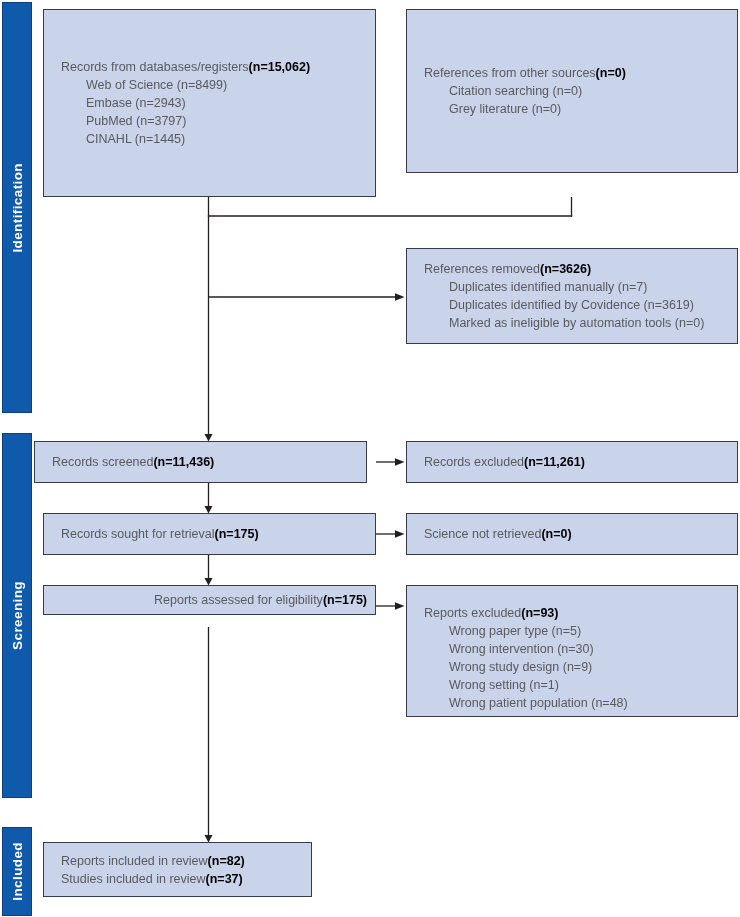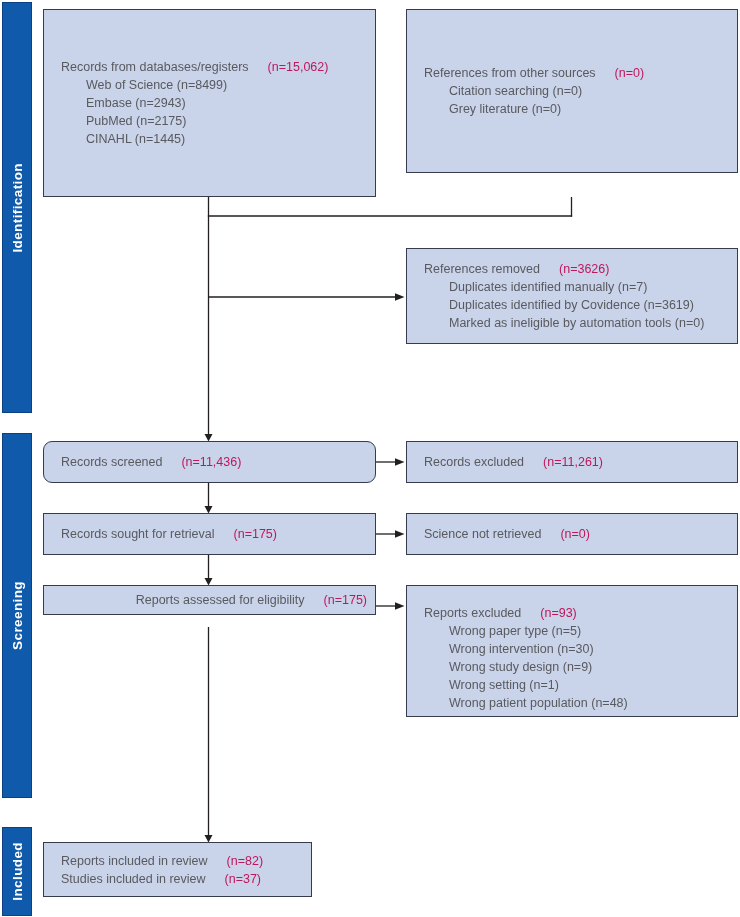--- a/index.html
+++ b/index.html
@@ -44,27 +44,27 @@
     box-sizing: border-box;
     display: flex;
     flex-direction: column;
     justify-content: center;
     padding: 4px 8px 4px 17px;
     color: #595a5e;
     font-size: 12.5px;
     line-height: 18px;
   }
   .box .bline { white-space: nowrap; }
-  .box .n { font-weight: normal; color: #be185d; margin-left: 19px; }
+  .box .n { font-weight: bold; color: #000000; margin-left: 0; }
   .box .item { padding-left: 25px; white-space: nowrap; }
 
   .b1  { left: 43px;  top: 9px;   width: 333px; height: 188px; }
   .b2  { left: 406px; top: 9px;   width: 332px; height: 164px; }
   .b3  { left: 406px; top: 248px; width: 332px; height: 96px;  }
-  .b4  { left: 43px;  top: 441px; width: 333px; height: 42px; border-radius: 9px;  }
+  .b4  { left: 34px;  top: 441px; width: 333px; height: 42px;  }
   .b5  { left: 406px; top: 441px; width: 332px; height: 42px;  }
   .b6  { left: 43px;  top: 513px; width: 333px; height: 42px;  }
   .b7  { left: 406px; top: 513px; width: 332px; height: 42px;  }
   .b8  { left: 43px;  top: 585px; width: 333px; height: 30px; text-align: right;  }
   .b9  { left: 406px; top: 585px; width: 332px; height: 132px; justify-content: flex-end; }
   .b10 { left: 43px;  top: 842px; width: 269px; height: 55px;  }
 
   .connectors {
     position: absolute;
     left: 0; top: 0;
@@ -116,21 +116,21 @@
     <polygon points="395,602.2 395,609.8 404.5,606"></polygon>
 
     <line x1="208.5" y1="627" x2="208.5" y2="836"></line>
     <polygon points="204.5,835 212.5,835 208.5,842.5"></polygon>
   </svg>
 
   <div class="box b1">
     <div class="bline"><span>Records from databases/registers</span><span class="n">(n=15,062)</span></div>
     <div class="bline item">Web of Science (n=8499)</div>
     <div class="bline item">Embase (n=2943)</div>
-    <div class="bline item">PubMed (n=2175)</div>
+    <div class="bline item">PubMed (n=3797)</div>
     <div class="bline item">CINAHL (n=1445)</div>
   </div>
 
   <div class="box b2">
     <div class="bline"><span>References from other sources</span><span class="n">(n=0)</span></div>
     <div class="bline item">Citation searching (n=0)</div>
     <div class="bline item">Grey literature (n=0)</div>
   </div>
 
   <div class="box b3">

